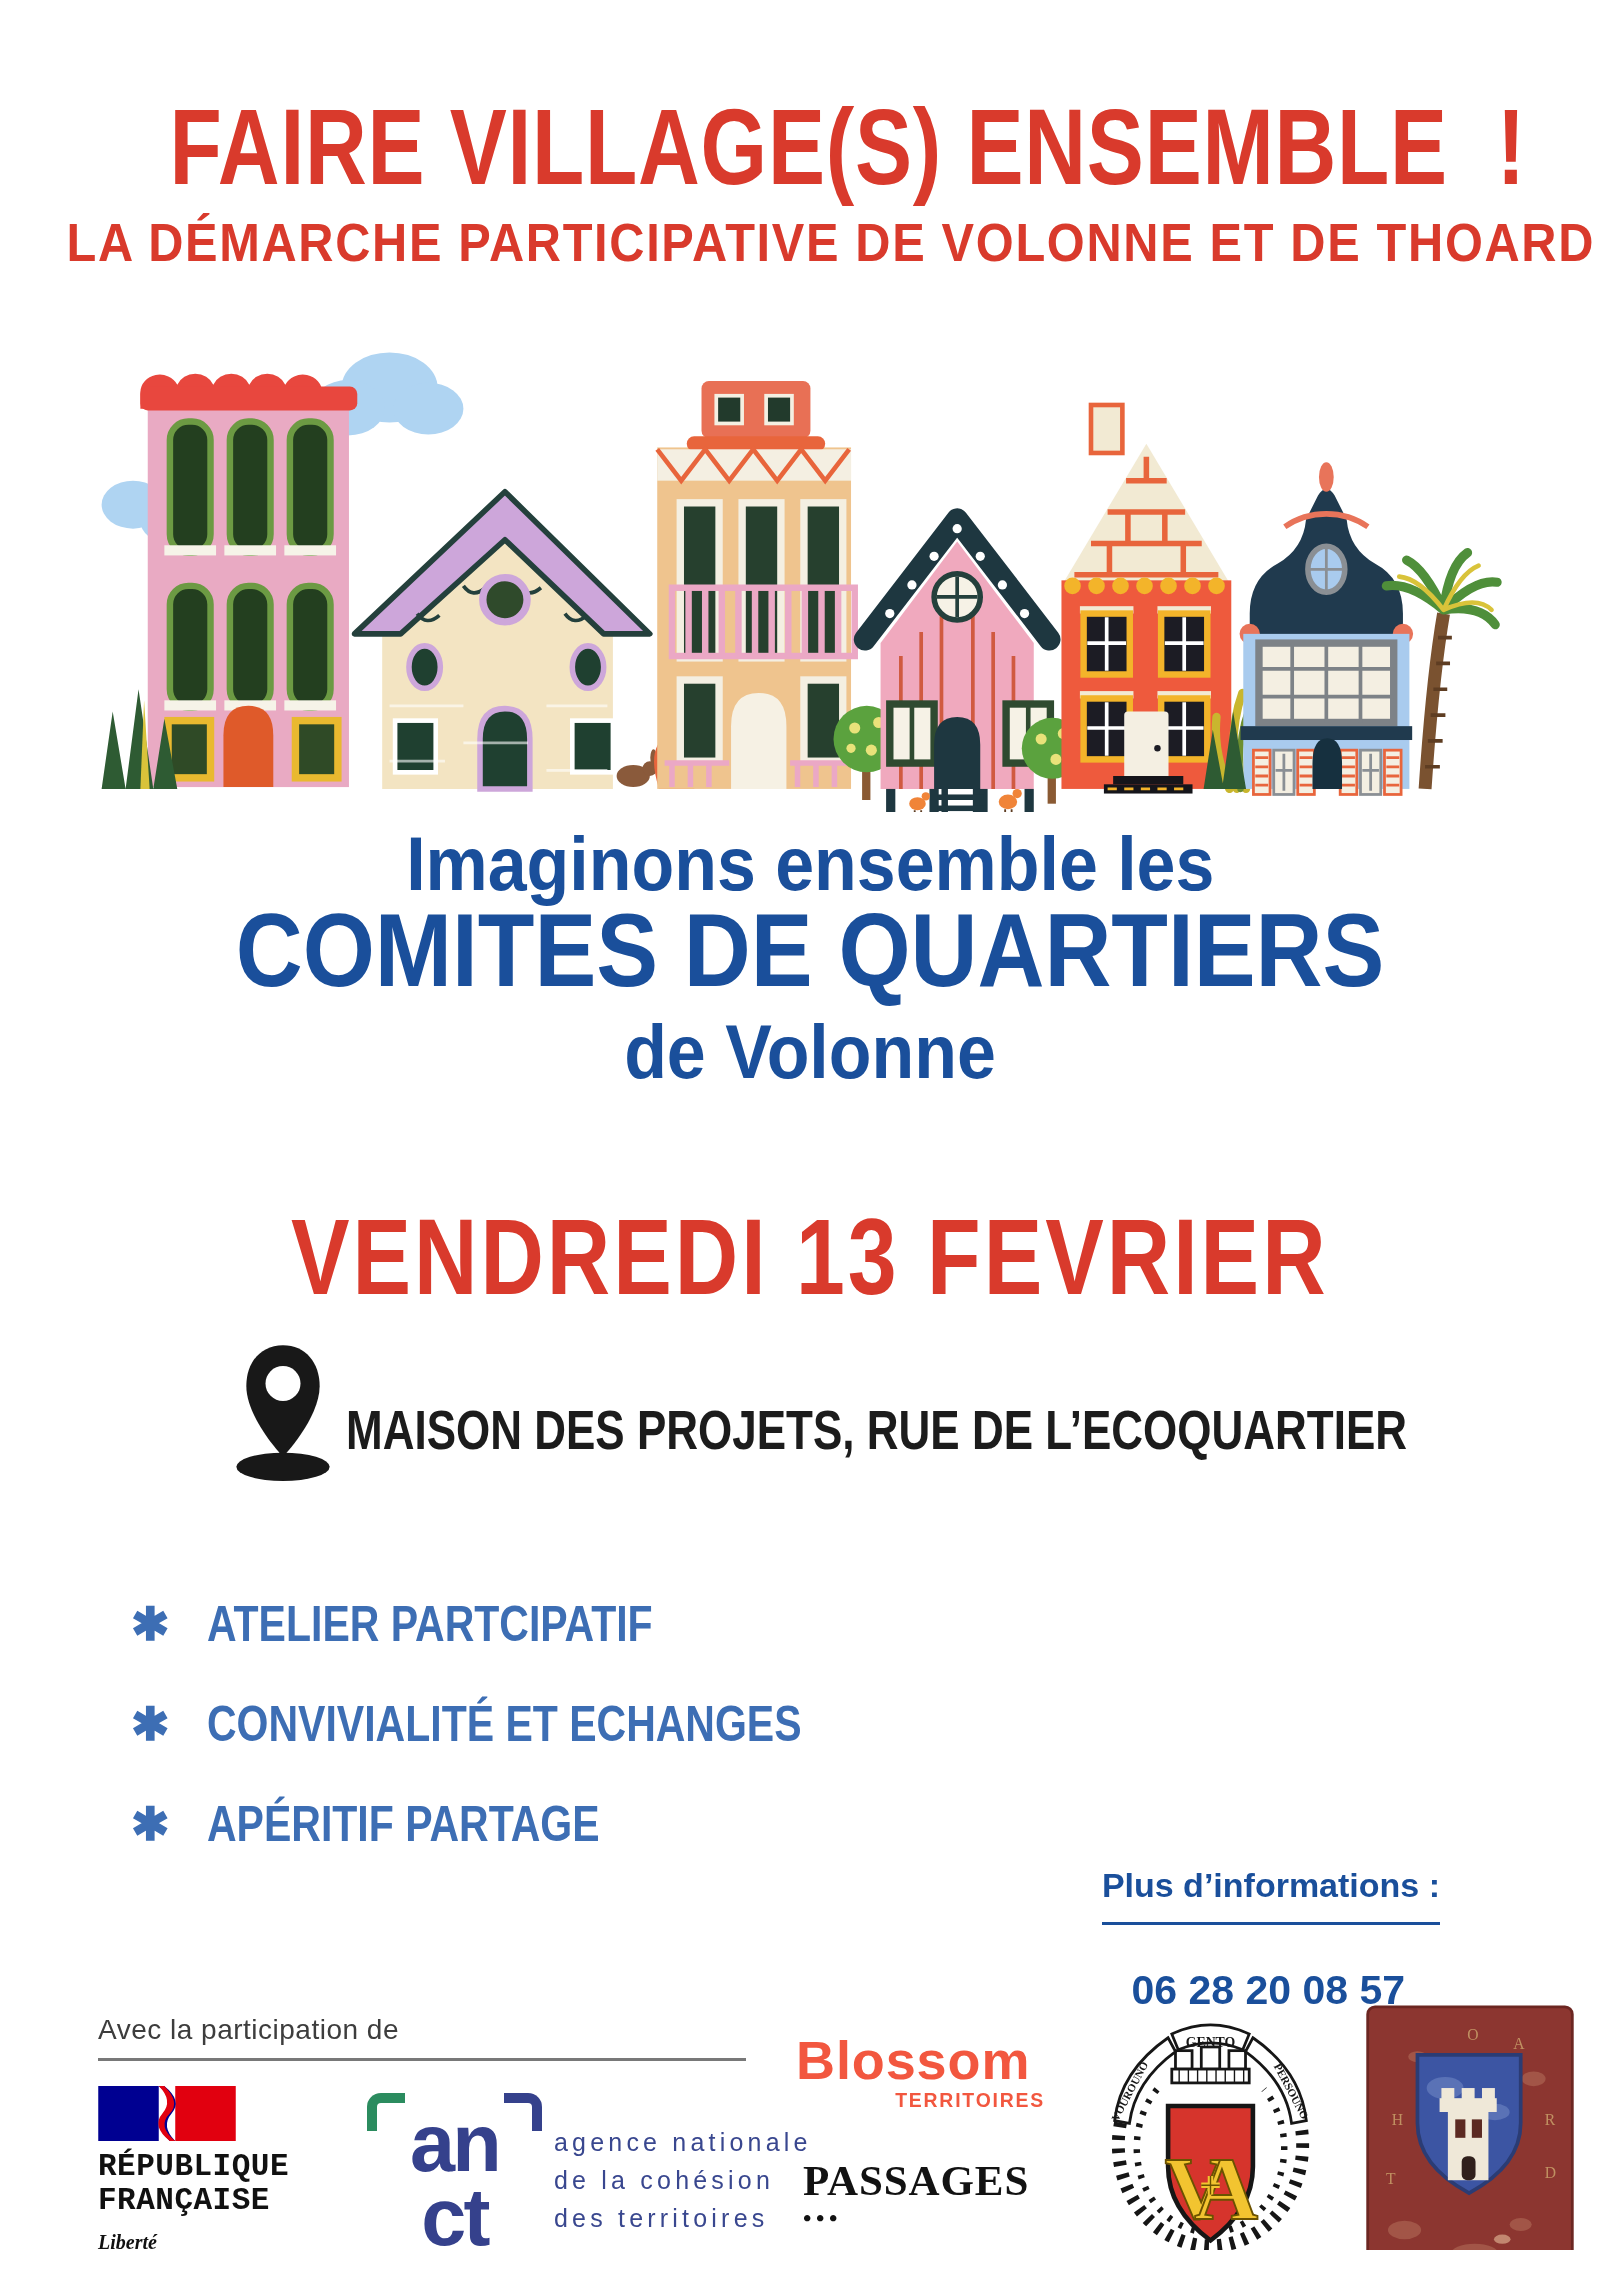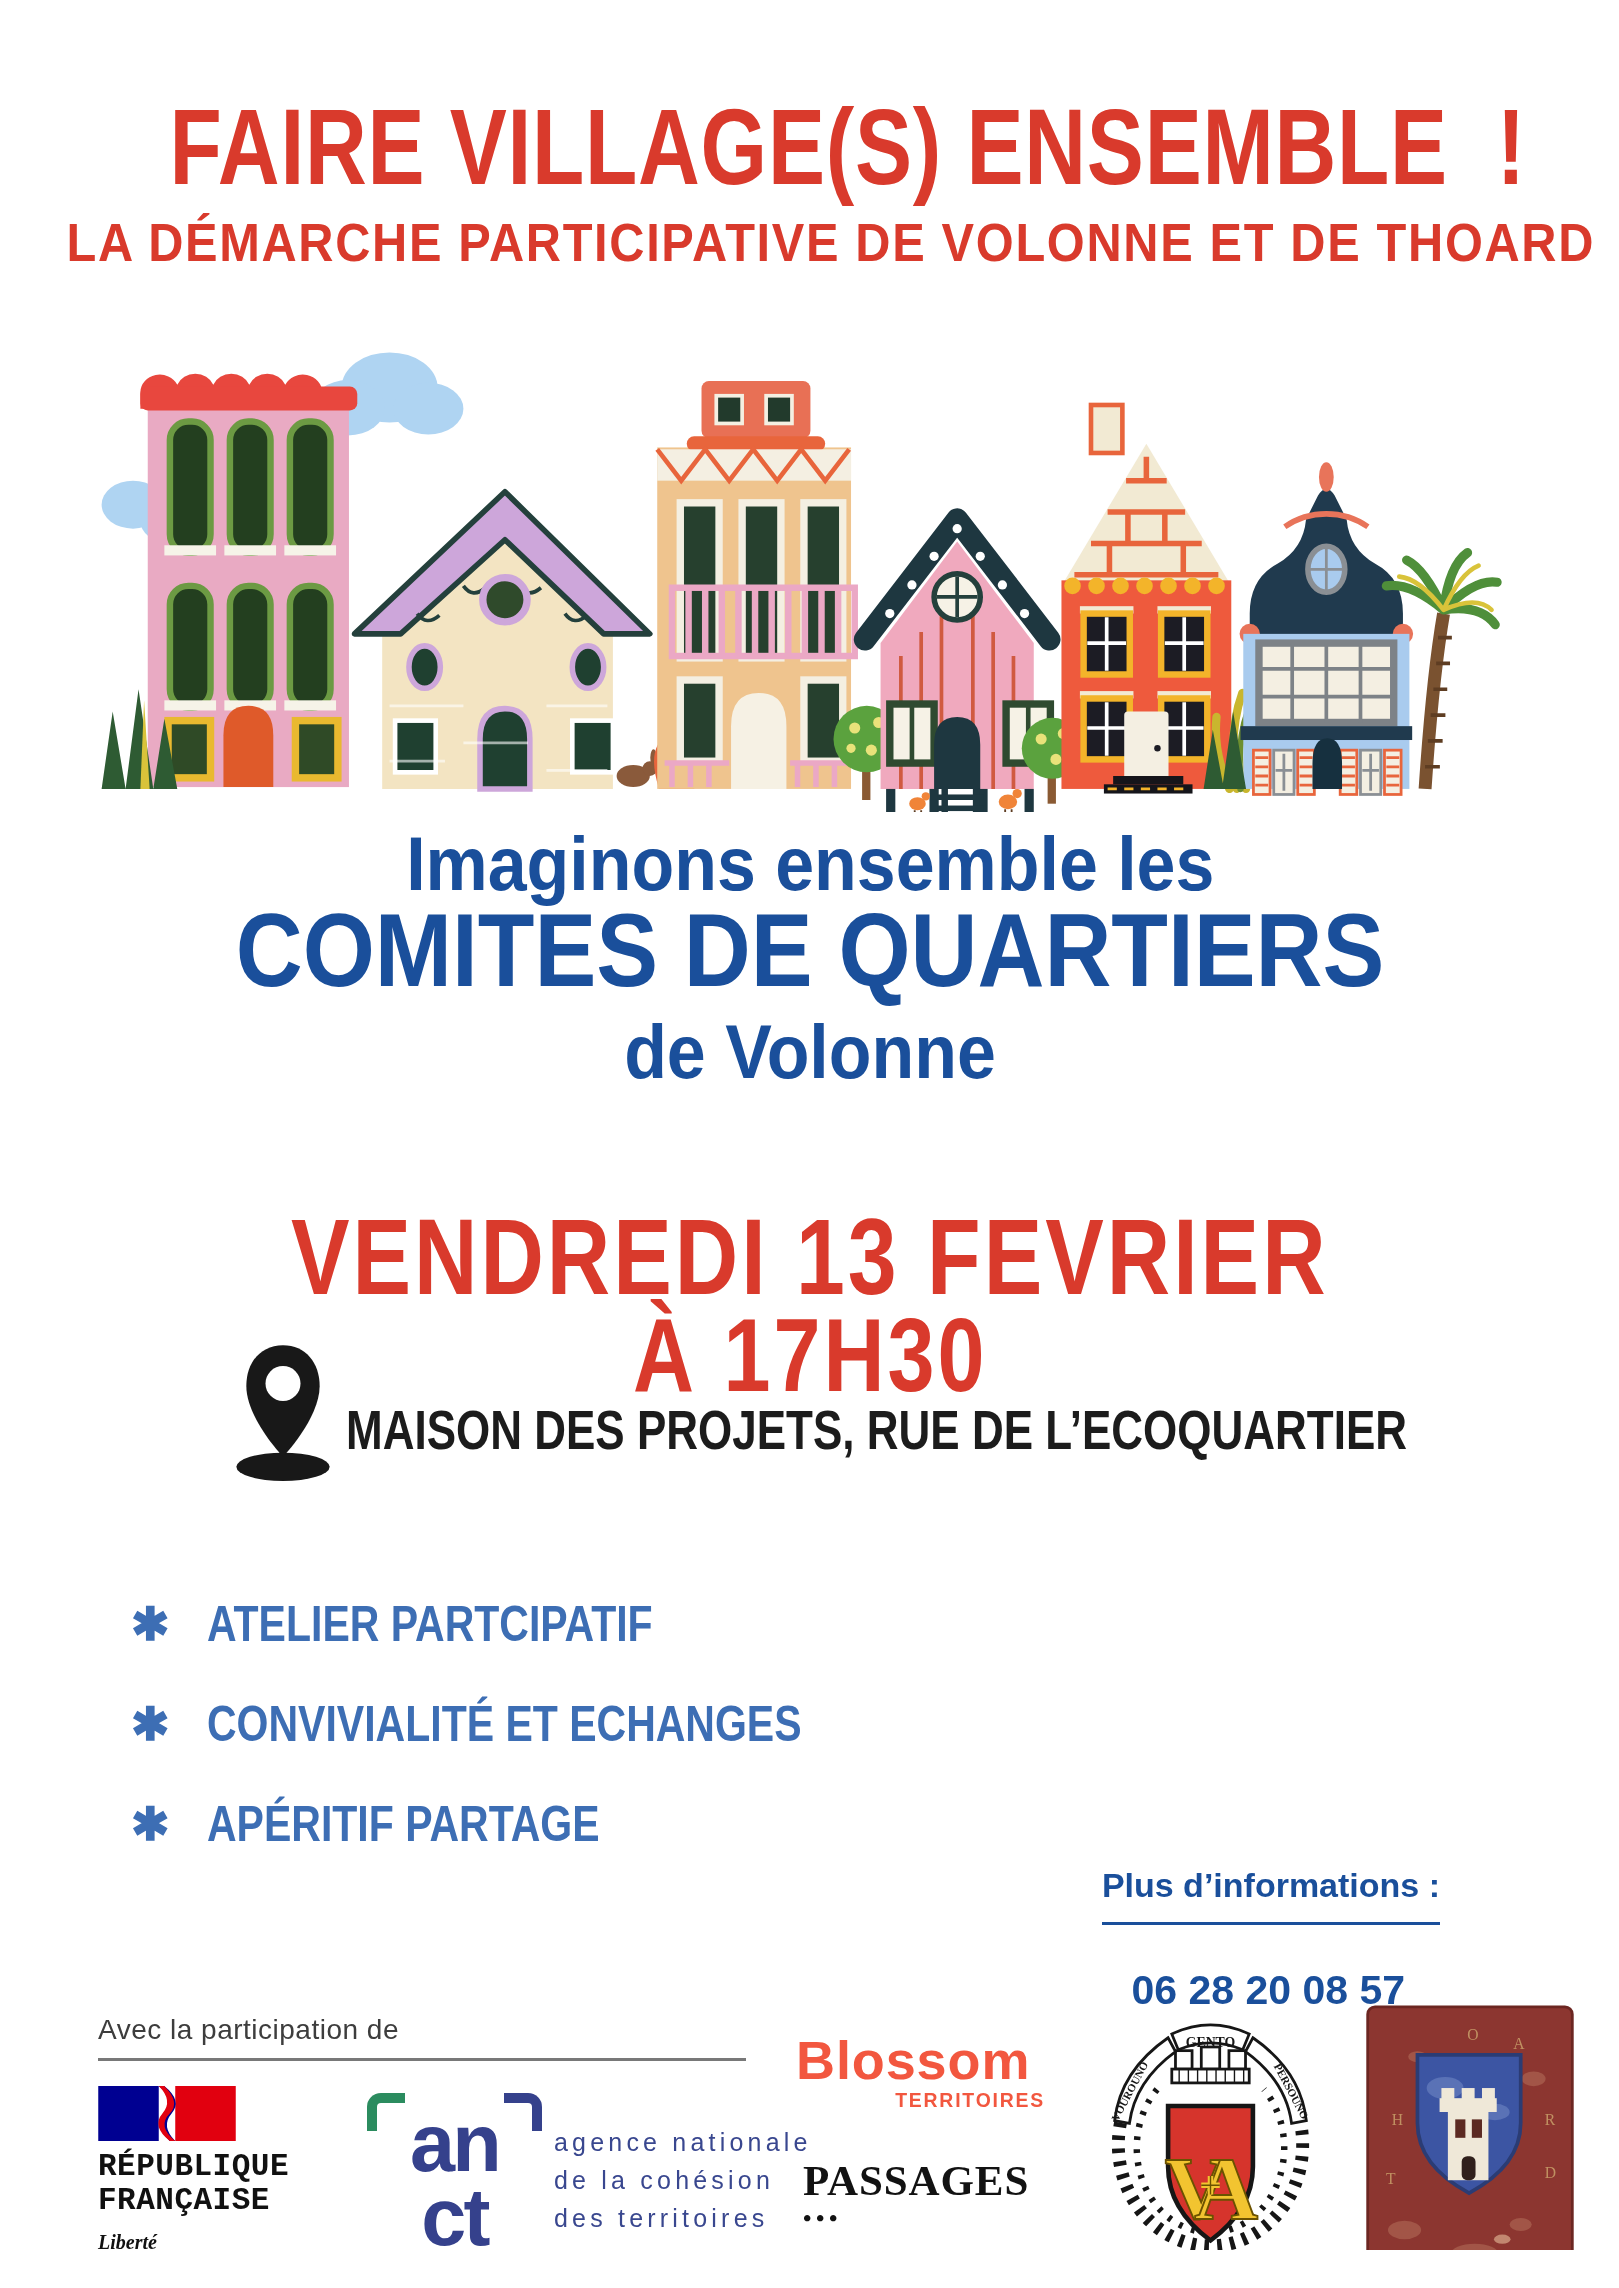--- a/index.html
+++ b/index.html
@@ -315,21 +315,20 @@
     <g>
       <path d="M1212 520 l10 -64 l12 64 z M1232 520 l12 -84 l14 84 z" fill="#2E5B33"></path>
     </g>
   </svg>
 
   <div class="center-line mainhead"><span class="cond sx90">COMITES DE QUARTIERS</span></div>
   <div class="center-line intro"><span class="cond sx92">Imaginons ensemble les</span></div>
   <div class="center-line subhead"><span class="cond sx92">de Volonne</span></div>
 
   <div class="center-line dateline"><span class="cond sx82">VENDREDI 13 FEVRIER</span></div>
-  <div class="center-line timeline"><span class="cond sx82">À 17H30</span></div>
 
   <div class="location-row">
     <svg class="pin-svg" viewBox="0 0 120 170" aria-hidden="true">
       <ellipse cx="60" cy="152" rx="56" ry="17" fill="#181818"></ellipse>
       <path d="M60 6 C33 6 16 27 16 55 C16 94 60 140 60 140 C60 140 104 94 104 55 C104 27 87 6 60 6 Z" fill="#181818"></path>
       <circle cx="60" cy="52" r="21" fill="#ffffff"></circle>
     </svg>
     <div class="location-text">MAISON DES PROJETS, RUE DE L’ECOQUARTIER</div>
   </div>
 

